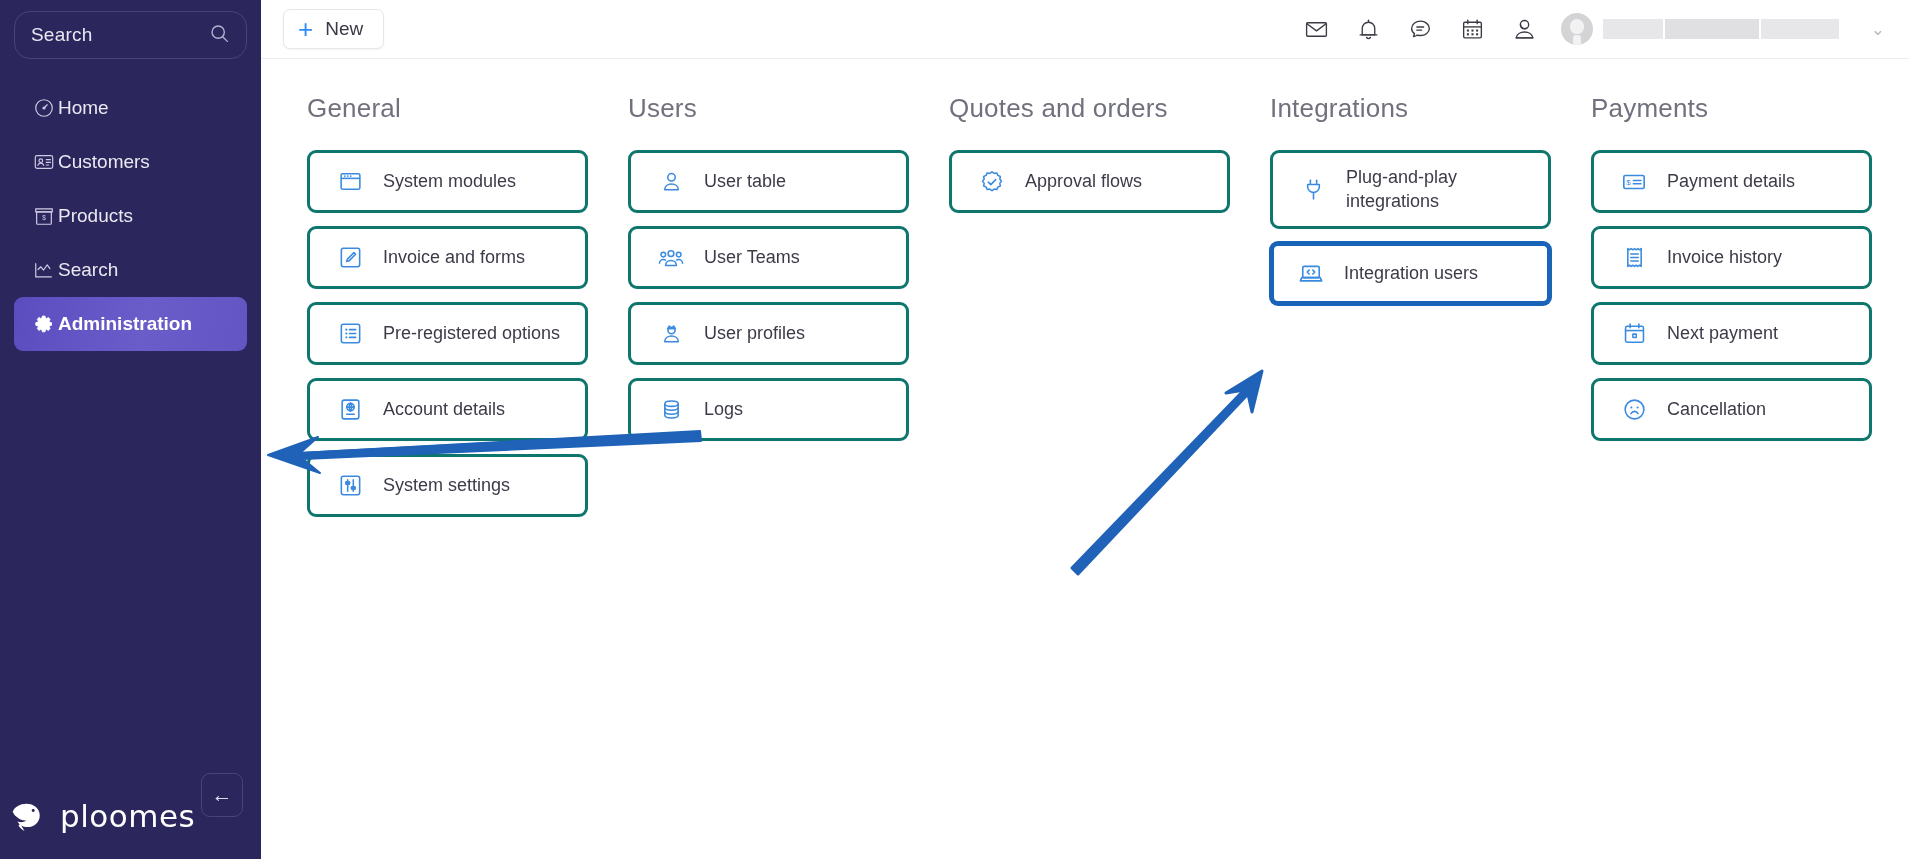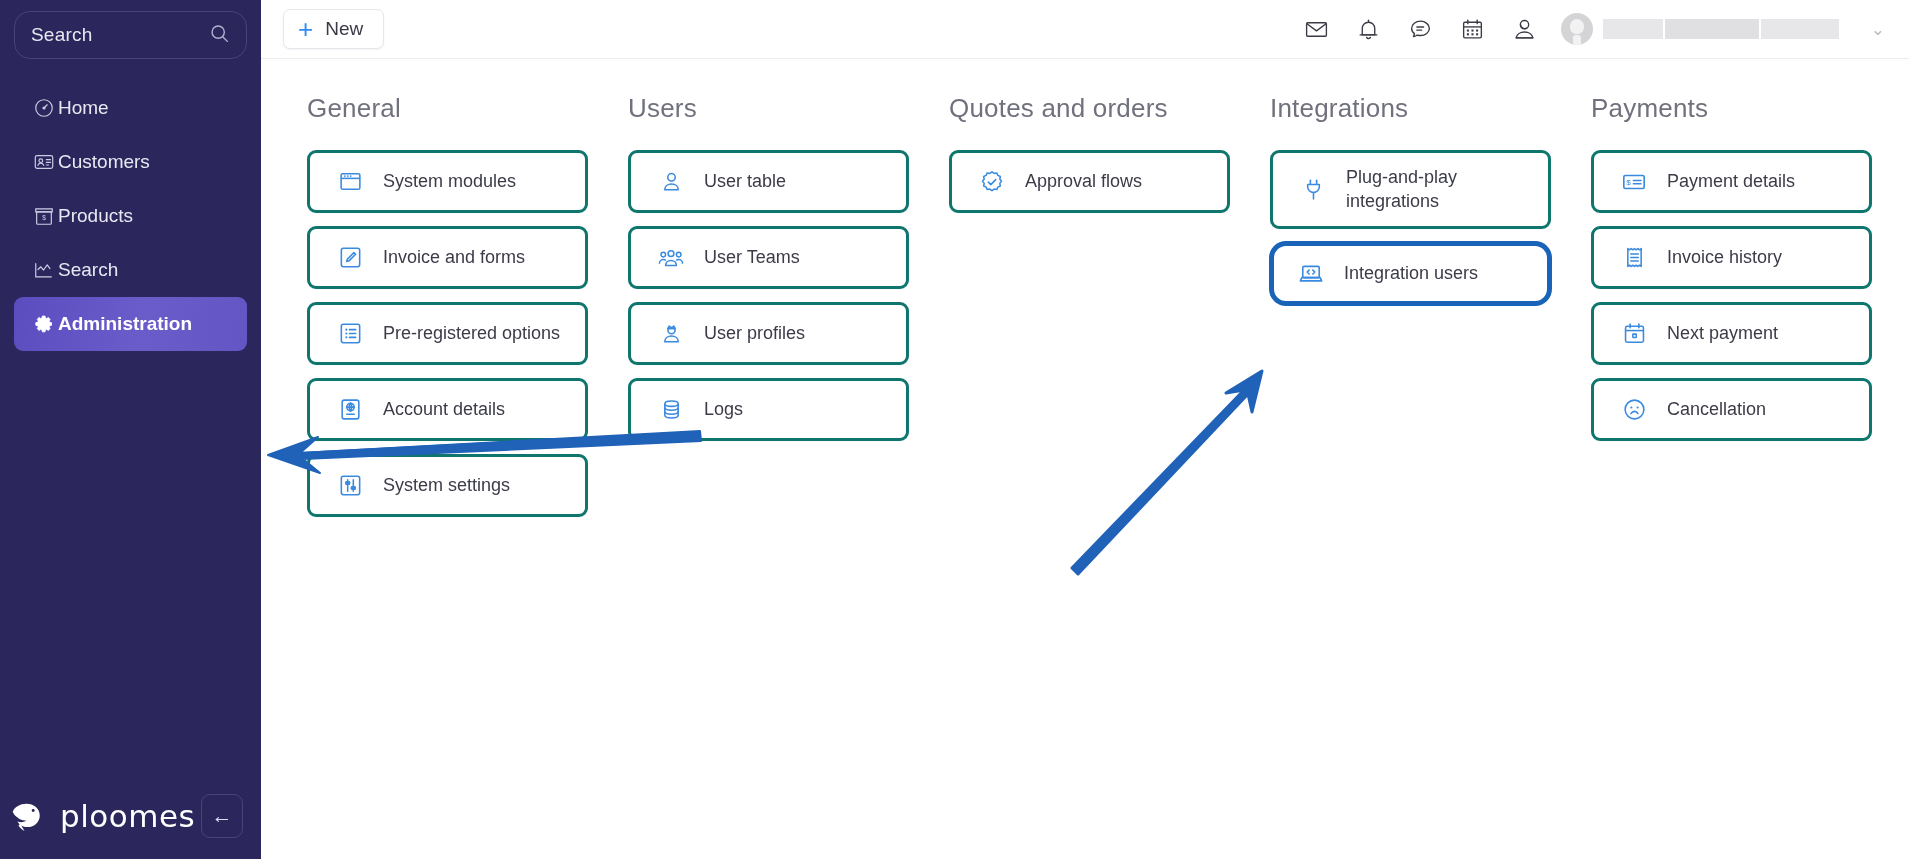--- a/index.html
+++ b/index.html
@@ -48,21 +48,21 @@
   .nav-item .n-ico { width: 24px; display:flex; align-items:center; justify-content:center; }
   .nav-item.active {
     background: linear-gradient(100deg,#5b4dbf 0%,#6a5cc9 55%,#6356c4 100%);
     color: #ffffff; font-weight: bold;
   }
   .nav-item.active .n-ico svg { fill: #fff; stroke: #fff; }
 
   .brand {
     position: absolute; left: 0; bottom: 0;
     width: 261px; height: 86px;
-    display: flex; align-items: center;
+    display: flex; 
     padding: 0 18px 0 10px;
     gap: 6px;
   }
   .brand .logo-wrap { display:flex; align-items:center; gap:8px; }
   .brand .word { color:#fff; font-size:31px; letter-spacing:.5px; font-family:"DejaVu Sans", sans-serif; }
   .collapse-btn {
     margin-left: auto;
     width: 44px; height: 44px;
     border: 1px solid #4a4377;
     border-radius: 9px;
@@ -128,21 +128,21 @@
     padding: 10px 14px 10px 27px;
     margin-bottom: 13px;
     cursor:pointer;
     box-shadow: 0 1px 1px rgba(30,30,60,.022);
   }
   .card .c-ico { width: 26px; flex: 0 0 26px; display:flex; align-items:center; justify-content:center; }
   .card .c-lbl { font-size:18px; color:#3c3c49; line-height:1.3; }
   .card.tall { min-height: 79px; }
   .card.highlight {
     border: 4px solid #1963b8;
-    border-radius: 16px;
+    border-radius: 8px;
     padding: 8px 14px 8px 24px;
     box-shadow: 0 0 0 1px #1963b8;
   }
 
   
   .ann { position:absolute; left:0; top:0; pointer-events:none; }
 </style>
 </head>
 <body>
 

